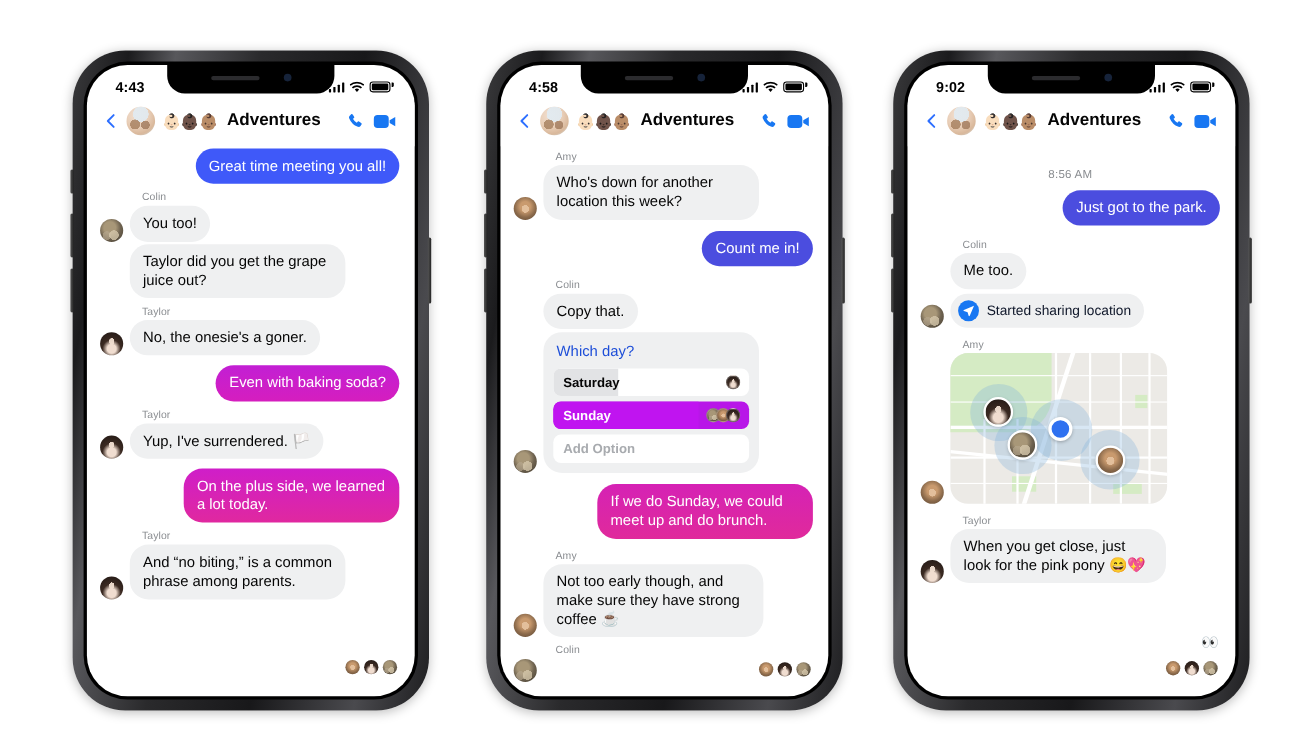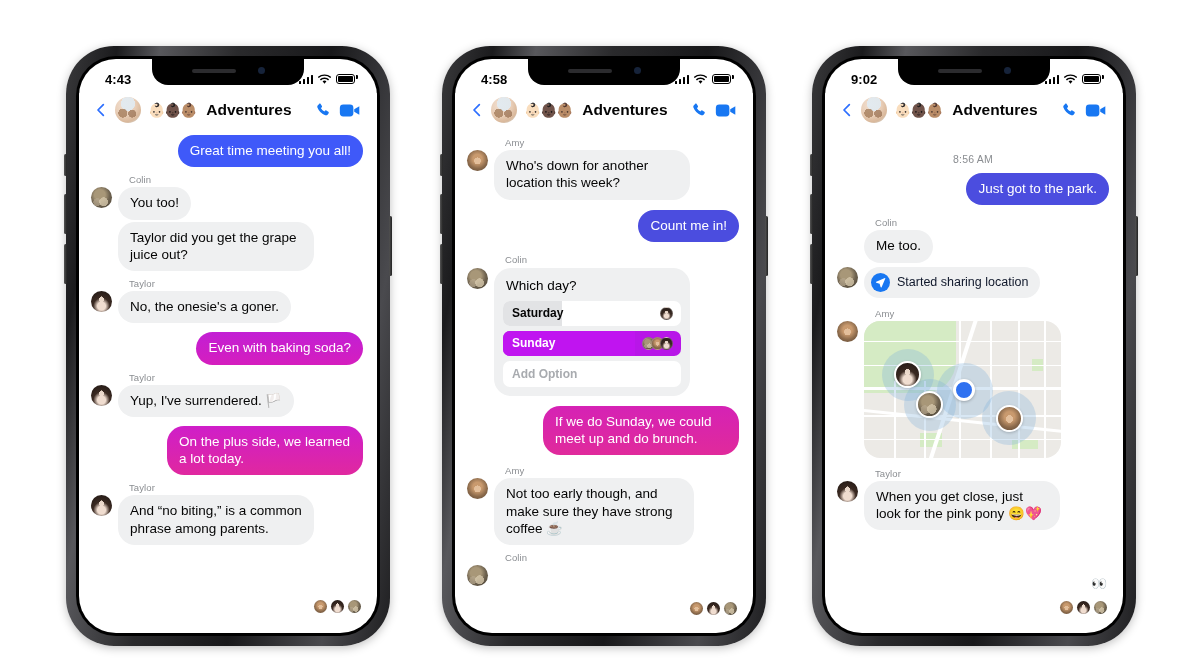--- a/index.html
+++ b/index.html
@@ -111,21 +111,21 @@
   
   .messages {
     position: relative;
     padding: 2px 14px 0 12px;
     height: calc(100% - 34px - 42px);
     overflow: hidden;
   }
   .name-label {
     font-size: 9.5px; color: #8a8d91; margin: 7px 0 2px 38px; letter-spacing: .1px;
   }
-  .row { display: flex; align-items: flex-start; gap: 6px; margin-bottom: 2px; }
+  .row { display: flex; align-items: flex-end; gap: 6px; margin-bottom: 2px; }
   .row.out { justify-content: flex-end; }
   .av {
     width: 21px; height: 21px; border-radius: 50%; flex: 0 0 auto;
     background: #c7b8ab; overflow: hidden; position: relative;
   }
   .av.spacer { background: none; }
   .av.colin { background: radial-gradient(circle at 42% 38%, #a89778 0 30%, #6f6350 55%, #413a2e 100%); }
   .av.colin::after{content:"";position:absolute;inset:0;
     background:radial-gradient(circle at 60% 70%, rgba(212,198,170,.8) 0 22%, transparent 23%),
                radial-gradient(circle at 30% 72%, rgba(180,165,140,.7) 0 18%, transparent 19%);}
@@ -153,21 +153,21 @@
   .bub.grad-b    { background: linear-gradient(180deg,#cf1ec9 0%, #e0289f 100%); }
   .bub.grad-c    { background: linear-gradient(180deg,#d522b5 0%, #e02a9b 100%); }
 
   .tstamp { text-align: center; font-size: 10.5px; color: #8a8d91; margin: 18px 0 8px; letter-spacing:.2px;}
 
   
   .poll {
     background: #eff0f1; border-radius: 17px; padding: 9px 9px 9px;
     width: 196px;
   }
-  .poll-q { font-size: 13.5px; color:#000000; padding: 1px 3px 8px; }
+  .poll-q { font-size: 13.5px; color:#1d4ed8; padding: 1px 3px 8px; }
   .poll-opt {
     position: relative; height: 25px; border-radius: 7px; overflow: hidden;
     background: #fff; margin-bottom: 5px;
     display: flex; align-items: center;
   }
   .poll-fill { position: absolute; left:0; top:0; bottom:0; }
   .poll-opt .lbl { position: relative; font-size: 12px; font-weight: 700; padding-left: 9px; z-index:2; }
   .poll-opt .right { position: absolute; right: 8px; display: flex; z-index:2; }
   .poll-opt.sat .poll-fill { width: 33%; background: #e2e3e5; }
   .poll-opt.sat .lbl { color: #050505; }
@@ -381,20 +381,24 @@
           <div class="row">
             <div class="av amy"></div>
             <div class="bub">Who's down for another location this week?</div>
           </div>
 
           <div class="row out" style="margin-top:10px">
             <div class="bub out blue-alt">Count me in!</div>
           </div>
 
           <div class="name-label" style="margin-top:12px">Colin</div>
+          <div class="row">
+            <div class="av spacer"></div>
+            <div class="bub">Copy that.</div>
+          </div>
 
           <div class="row" style="margin-top:3px">
             <div class="av colin"></div>
             <div class="poll">
               <div class="poll-q">Which day?</div>
               <div class="poll-opt sat">
                 <div class="poll-fill"></div>
                 <div class="lbl">Saturday</div>
                 <div class="right">
                   <span class="mini-av av taylor"></span>

